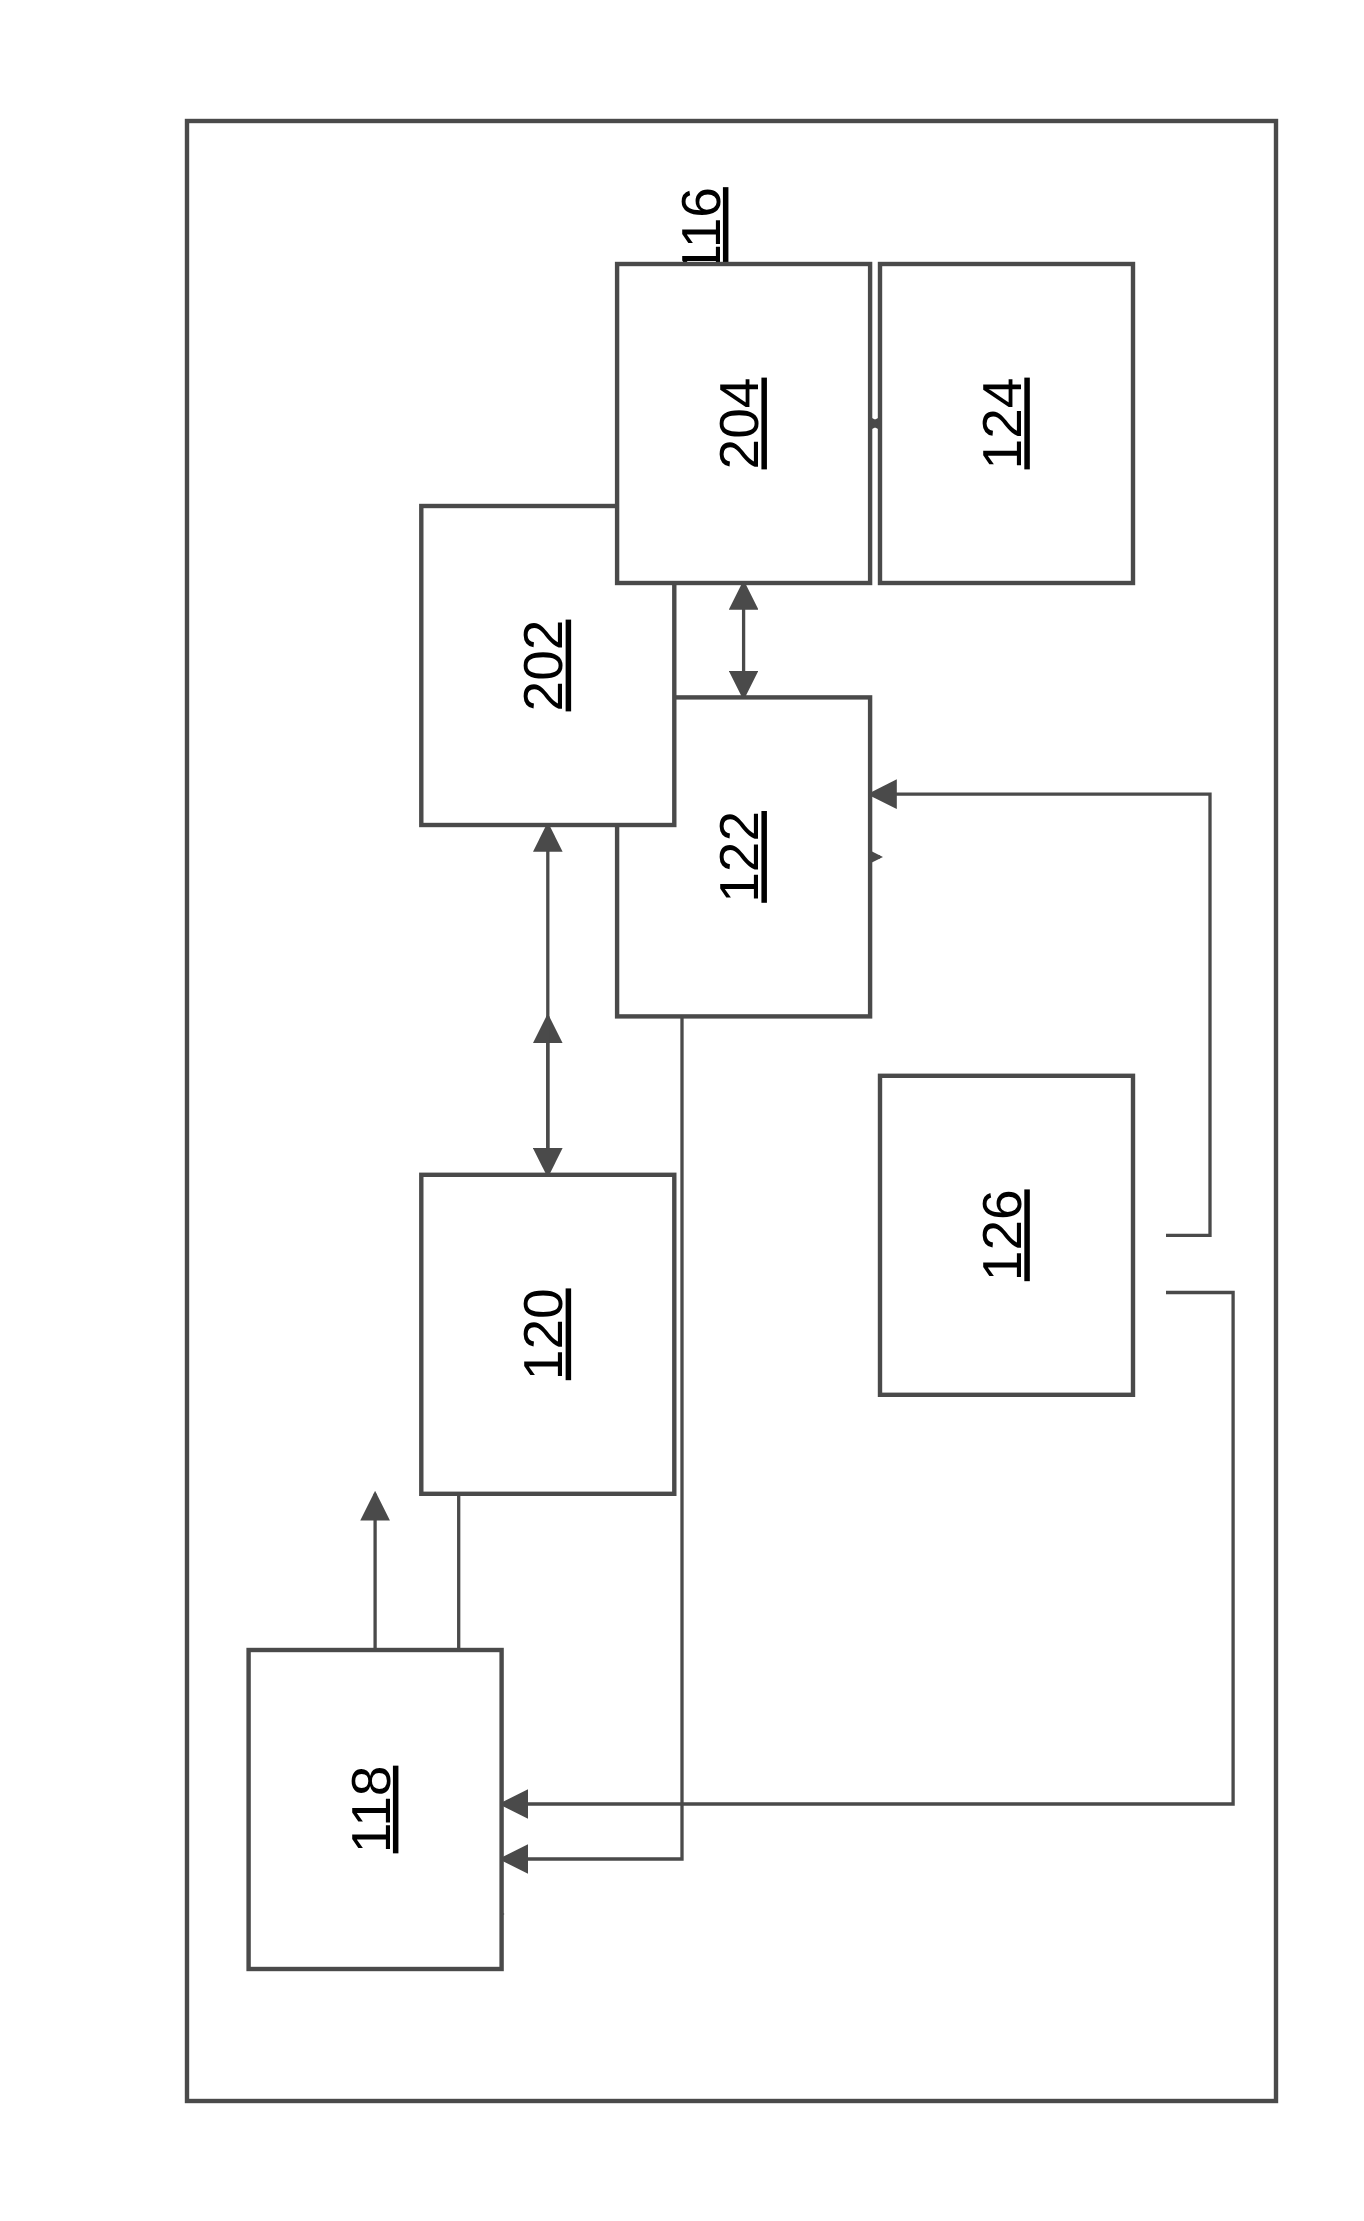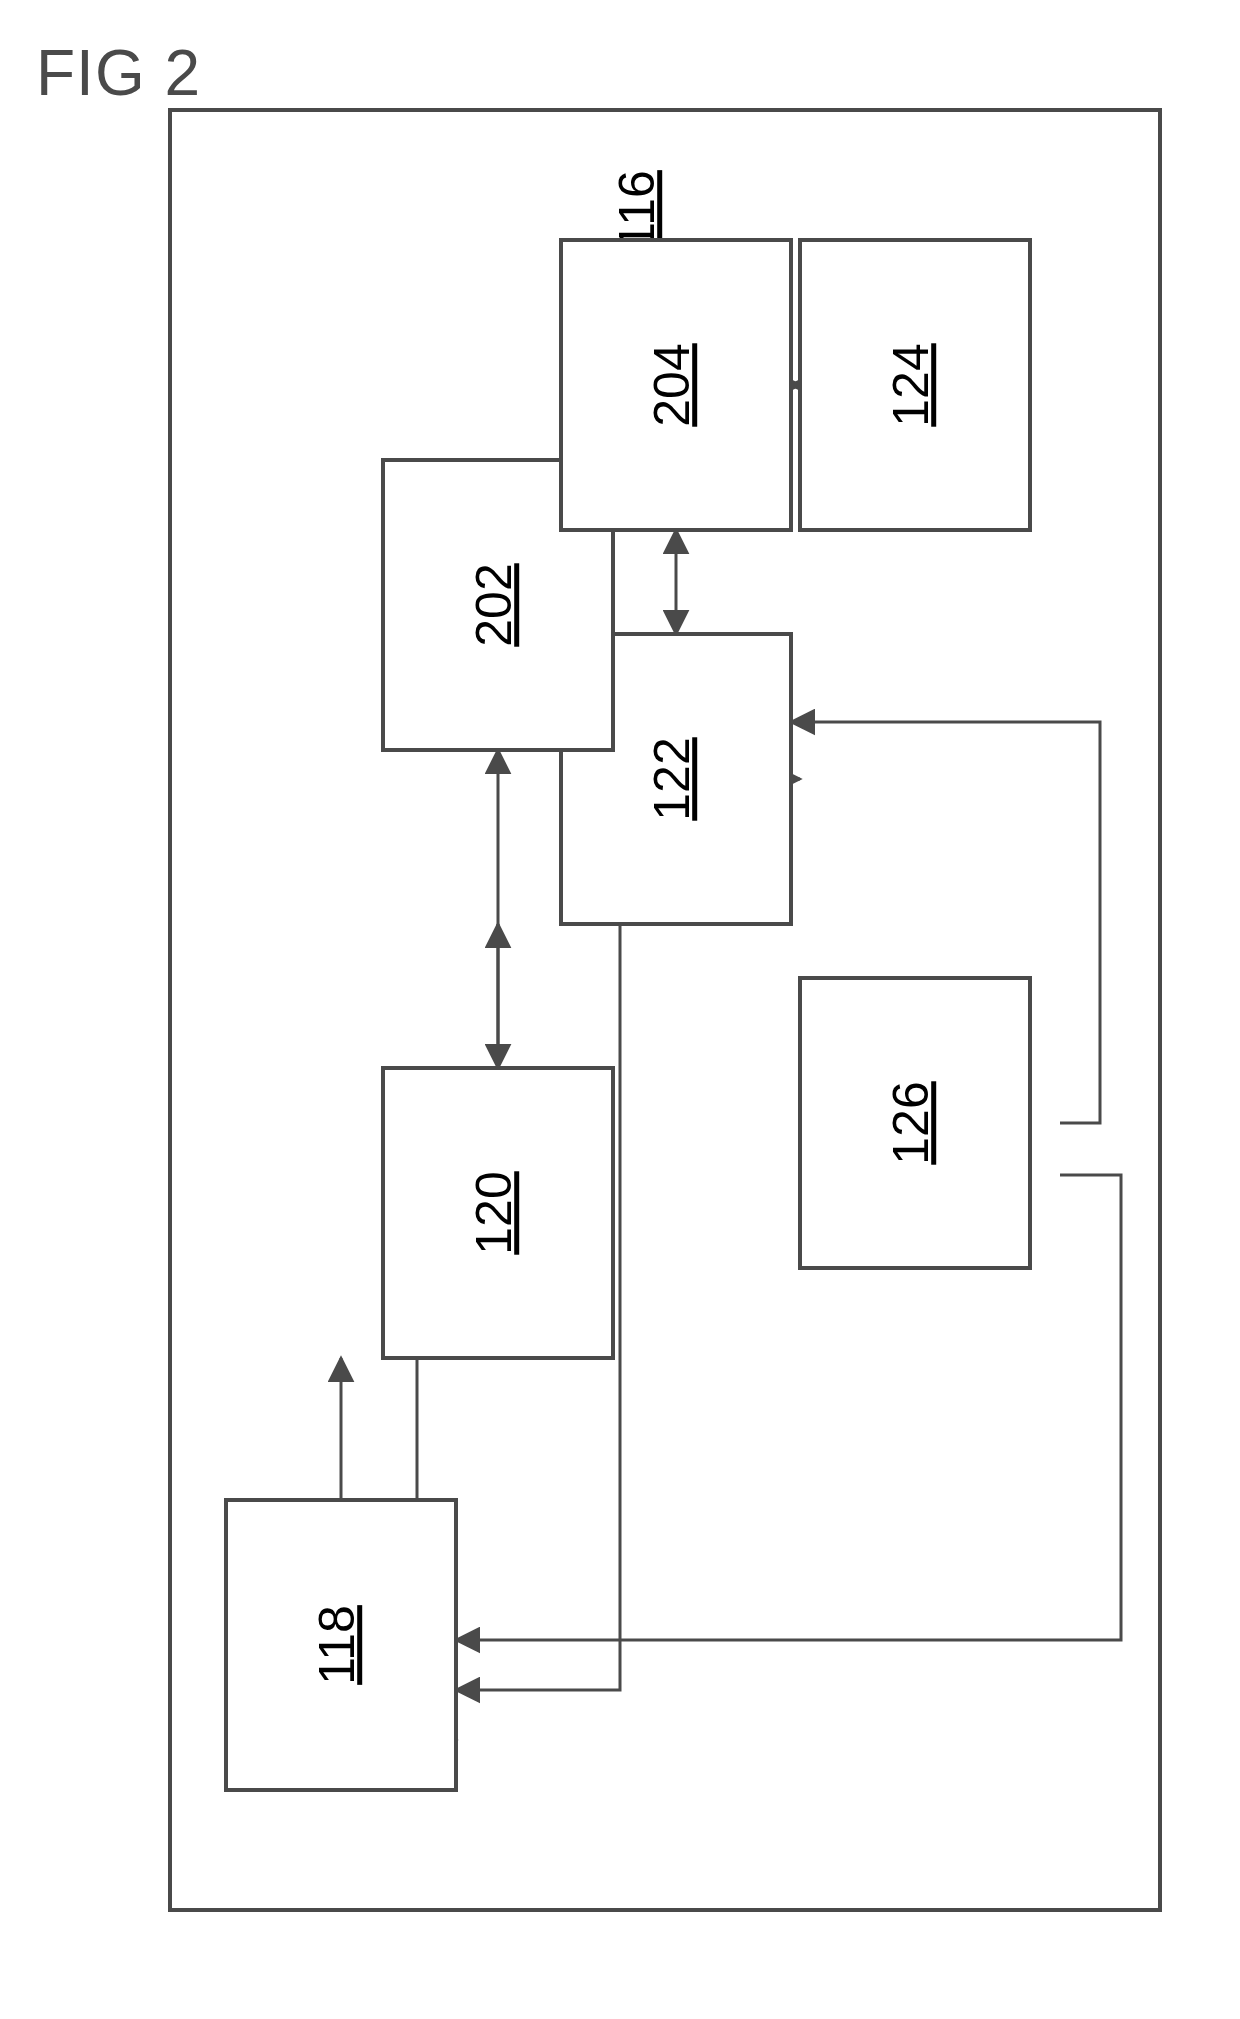--- a/index.html
+++ b/index.html
@@ -32,21 +32,20 @@
     text-decoration: underline;
     text-anchor: middle;
     dominant-baseline: middle;
   }
 </style>
 </head>
 <body>
 
 <div class="page">
 
-  <div class="fig-label" style="left:36px; top:36px;">FIG 2</div>
 
   <svg id="svg-canvas" width="1240" height="2019">
       <defs>
         <marker id="arrow-end" viewBox="0 0 10 10" refX="9" refY="5" markerWidth="9" markerHeight="9" orient="auto-start-reverse">
           <path d="M0,0 L10,5 L0,10 Z" fill="#4a4a4a"></path>
         </marker>
         <marker id="arrow-start" viewBox="0 0 10 10" refX="1" refY="5" markerWidth="9" markerHeight="9" orient="auto">
           <path d="M10,0 L0,5 L10,10 Z" fill="#4a4a4a"></path>
         </marker>
       </defs>

